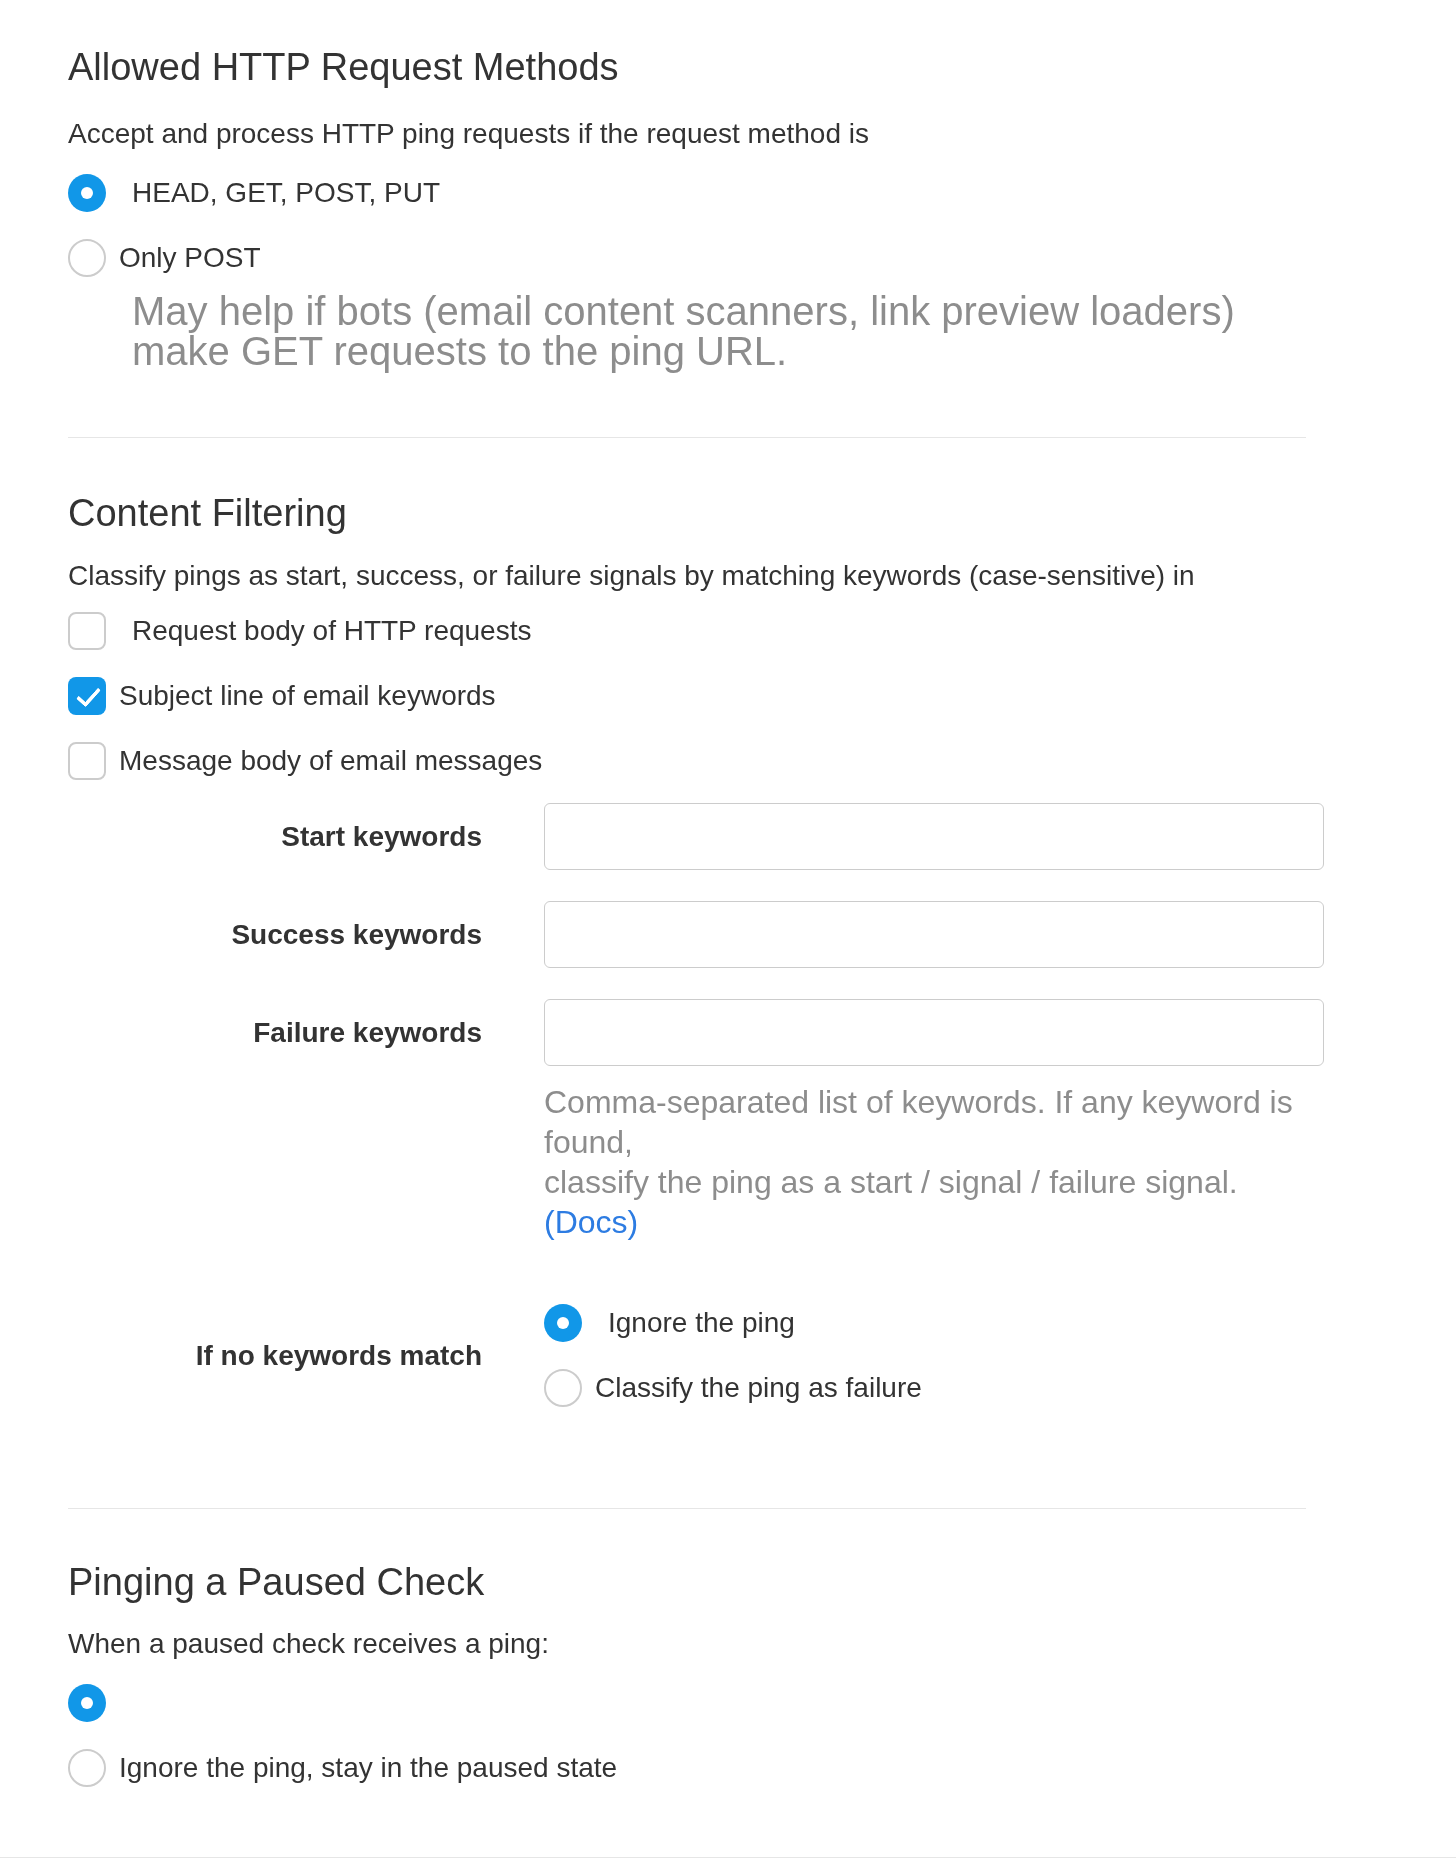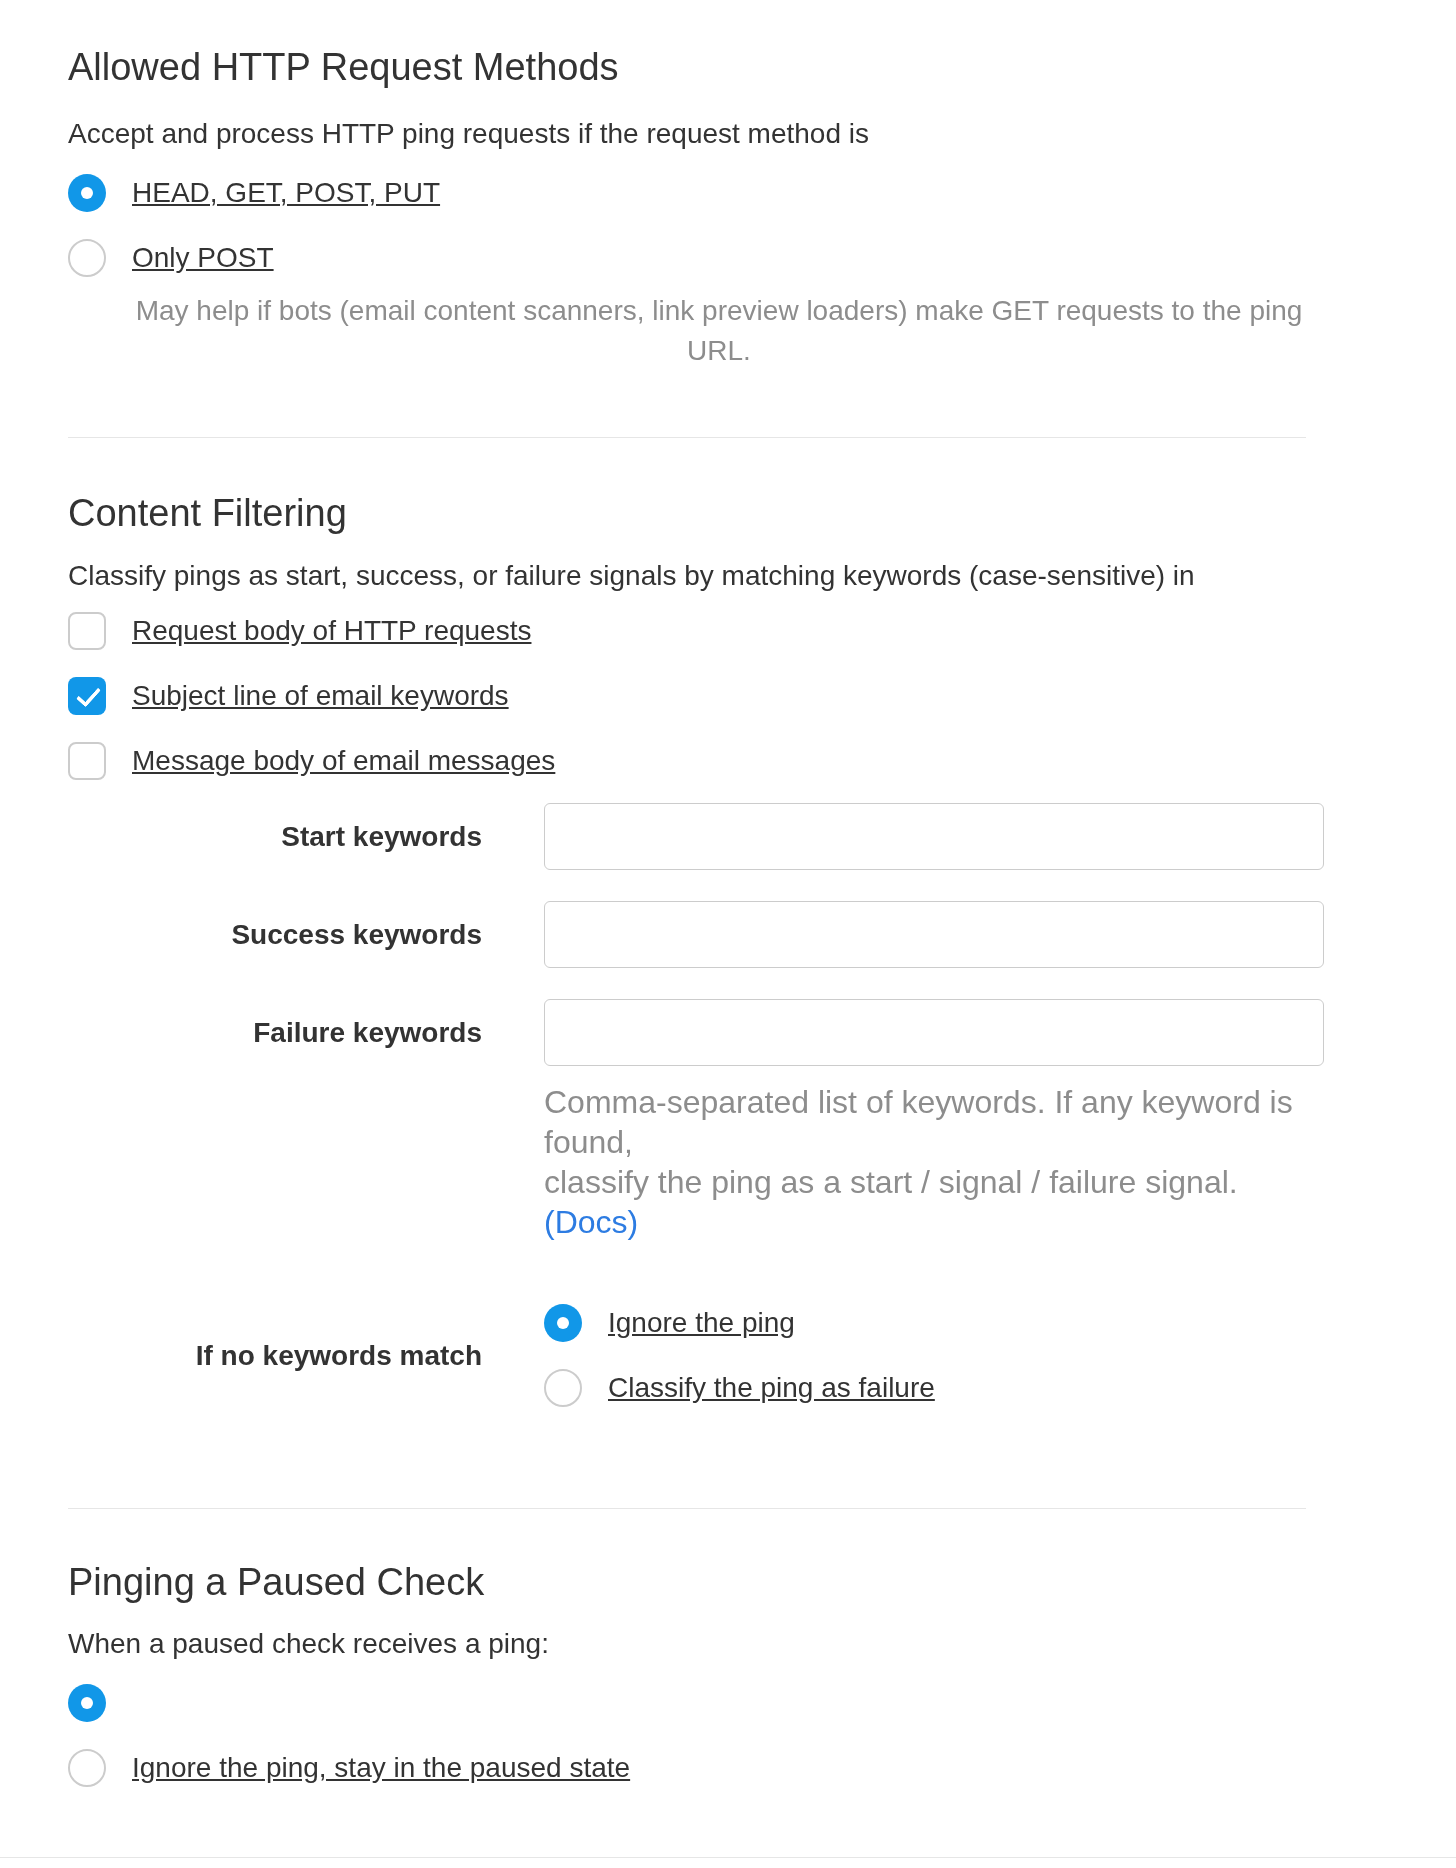--- a/index.html
+++ b/index.html
@@ -19,43 +19,43 @@
     font-family:"Liberation Sans","DejaVu Sans",sans-serif;
     color:var(--text);
     overflow:hidden;
   }
   .content{padding-left:68px;padding-right:150px;}
   .section-title{
     font-size:38px;font-weight:400;line-height:46px;margin:0;color:var(--text);
   }
   .section-desc{font-size:28px;line-height:40px;margin:0;}
   .muted{color:var(--muted);}
-  .option-row{display:flex;align-items:center;gap:26px;height:38px;text-decoration:underline;}
-  .option-row + .option-row{margin-top:27px;}
+  .option-row{display:flex;align-items:center;gap:26px;height:38px;}
+  .option-row + .option-row{margin-top:27px;gap:13px;}
   .radio{
     width:38px;height:38px;border:2px solid var(--border);border-radius:50%;
     background:#fff;flex:none;position:relative;
   }
   .radio[data-checked="true"]{border:0;background:var(--accent);}
   .radio[data-checked="true"]::after{
     content:"";position:absolute;left:13px;top:13px;width:12px;height:12px;
     border-radius:50%;background:#fff;
   }
   .checkbox{
     width:38px;height:38px;border:2px solid var(--border);border-radius:8px;
     background:#fff;flex:none;position:relative;
   }
   .checkbox[data-checked="true"]{border:0;background:var(--accent);}
   .checkbox[data-checked="true"]::after{
     content:"";position:absolute;left:14px;top:6px;width:9px;height:19px;
     border:solid #fff;border-width:0 4px 4px 0;border-radius:2px;
     transform:rotate(42deg);
   }
   .option-label{font-size:28px;line-height:38px;}
-  .option-help{font-size:28px;line-height:40px;margin-left:64px;margin-top:14px;text-align:center;}
+  .option-help{font-size:40px;line-height:40px;margin-left:64px;margin-top:14px;}
   .divider{border:0;border-top:1px solid var(--divider);margin:0;}
   .form-row{display:flex;align-items:center;margin-bottom:31px;justify-content:space-between;}
   .form-label{
     width:414px;flex:none;text-align:right;font-size:28px;font-weight:bold;
     line-height:38px;color:var(--text);
   }
   .form-ctrl{margin-left:62px;}
   .text-input{
     width:780px;height:67px;border:1px solid var(--border);border-radius:6px;
     font-size:28px;padding:0 18px;color:var(--text);background:#fff;

